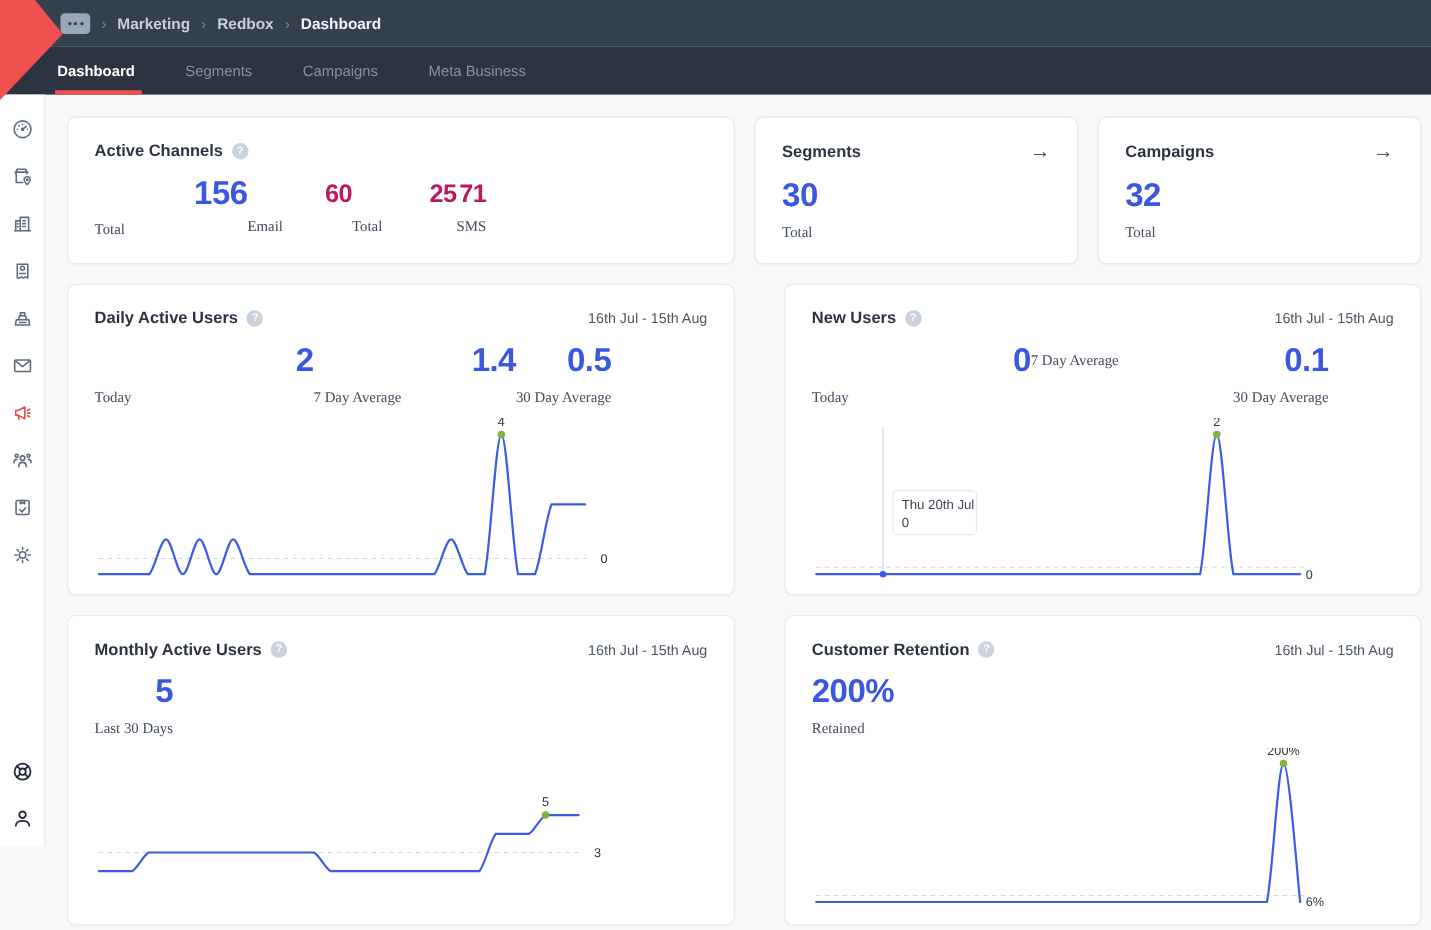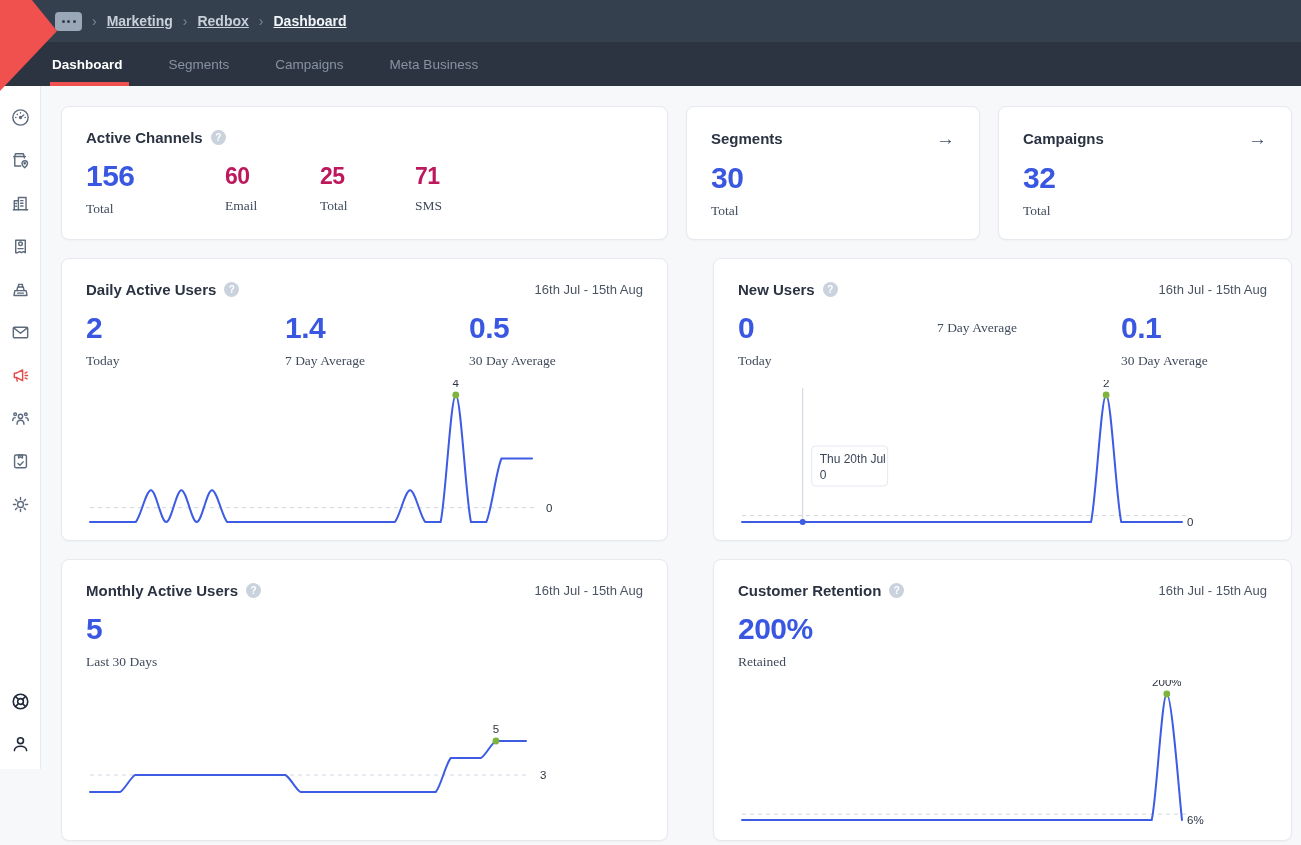--- a/index.html
+++ b/index.html
@@ -7,21 +7,21 @@
   body { font-family:"Liberation Sans", sans-serif; background:#f7f8fa; position:relative; }
 
   
   .topbar { height:42px; background:#35404e; display:flex; align-items:center; padding-left:55px; position:relative; }
   .logo-flag { position:absolute; top:0; left:0; width:57px; height:91px; background:#f0504e;
                clip-path:polygon(0 0, 56% 0, 100% 34%, 0 100%); z-index:6; }
   .crumb-chip { width:27px; height:19px; border-radius:4px; background:#9aa7b7; display:flex;
                 align-items:center; justify-content:center; gap:2.5px; cursor:pointer; }
   .crumb-chip i { width:3px; height:3px; border-radius:50%; background:#333e4c; display:block; }
   .crumb-sep { color:#7c8795; font-size:14px; margin:0 10px; }
-  .crumb-item { color:#c7cfd9; font-size:14px; font-weight:600; cursor:pointer;text-decoration:underline; }
+  .crumb-item { color:#c7cfd9; font-size:14px; font-weight:600; cursor:pointer; }
   .crumb-item.last { color:#f2f5f8; }
 
   .tabbar { height:44px; background:#2b3440; display:flex; padding-left:52px; gap:46px; }
   .tab { display:flex; align-items:center; font-size:13.5px; color:#8793a3; position:relative; cursor:pointer; }
   .tab.active { color:#ffffff; font-weight:600; }
   .tab.active::after { content:""; position:absolute; left:-2px; right:-6px; bottom:0; height:4px; background:#f0504e; }
 
   
   .shell { display:flex; height:683px; }
   .sidenav { width:41px; background:#fff; border-right:1px solid #e8eaee; display:flex; flex-direction:column;
@@ -40,21 +40,21 @@
           box-shadow:0 1px 2px rgba(16,24,40,.03); }
   .span2 { grid-column:2 / 4;margin-left:27px; }
   .title-row { display:flex; align-items:center; gap:8px; }
   .card-title { font-size:15px; font-weight:700; color:#2b3342; }
   .help-dot { width:15px; height:15px; border-radius:50%; background:#c9d2dd; color:#fff; font-size:10px;
               font-weight:700; display:flex; align-items:center; justify-content:center; cursor:pointer; flex:none; }
   .date-range { margin-left:auto; font-size:13px; color:#4b5563; }
   .arrow-btn { margin-left:auto; font-size:19px; line-height:1; color:#46526b; cursor:pointer; background:none; border:none; }
 
   .stats-row { display:flex; margin-top:13px; }
-  .stat-value { font-size:30px; font-weight:700; color:#3a57e2; letter-spacing:-0.5px; line-height:1.1; }
+  .stat-value { font-size:30px; font-weight:700; color:#3a57e2; letter-spacing:-0.5px; line-height:1.1;text-align:right; }
   .stat-value.sec { font-size:23px; color:#be185d; margin-top:5px; }
   .stat-label { font-size:13.5px; color:#404b5c; margin-top:9px;font-family:Liberation Serif, serif; }
   .w139{width:139px;} .w95{width:95px;} .w199{width:199px;} .w184{width:184px;}
 
   .chart-svg { position:absolute; left:24px; bottom:10px; }
   .chart-svg text { font-family:"Liberation Sans", sans-serif; }
 </style>
 </head>
 <body>
 

